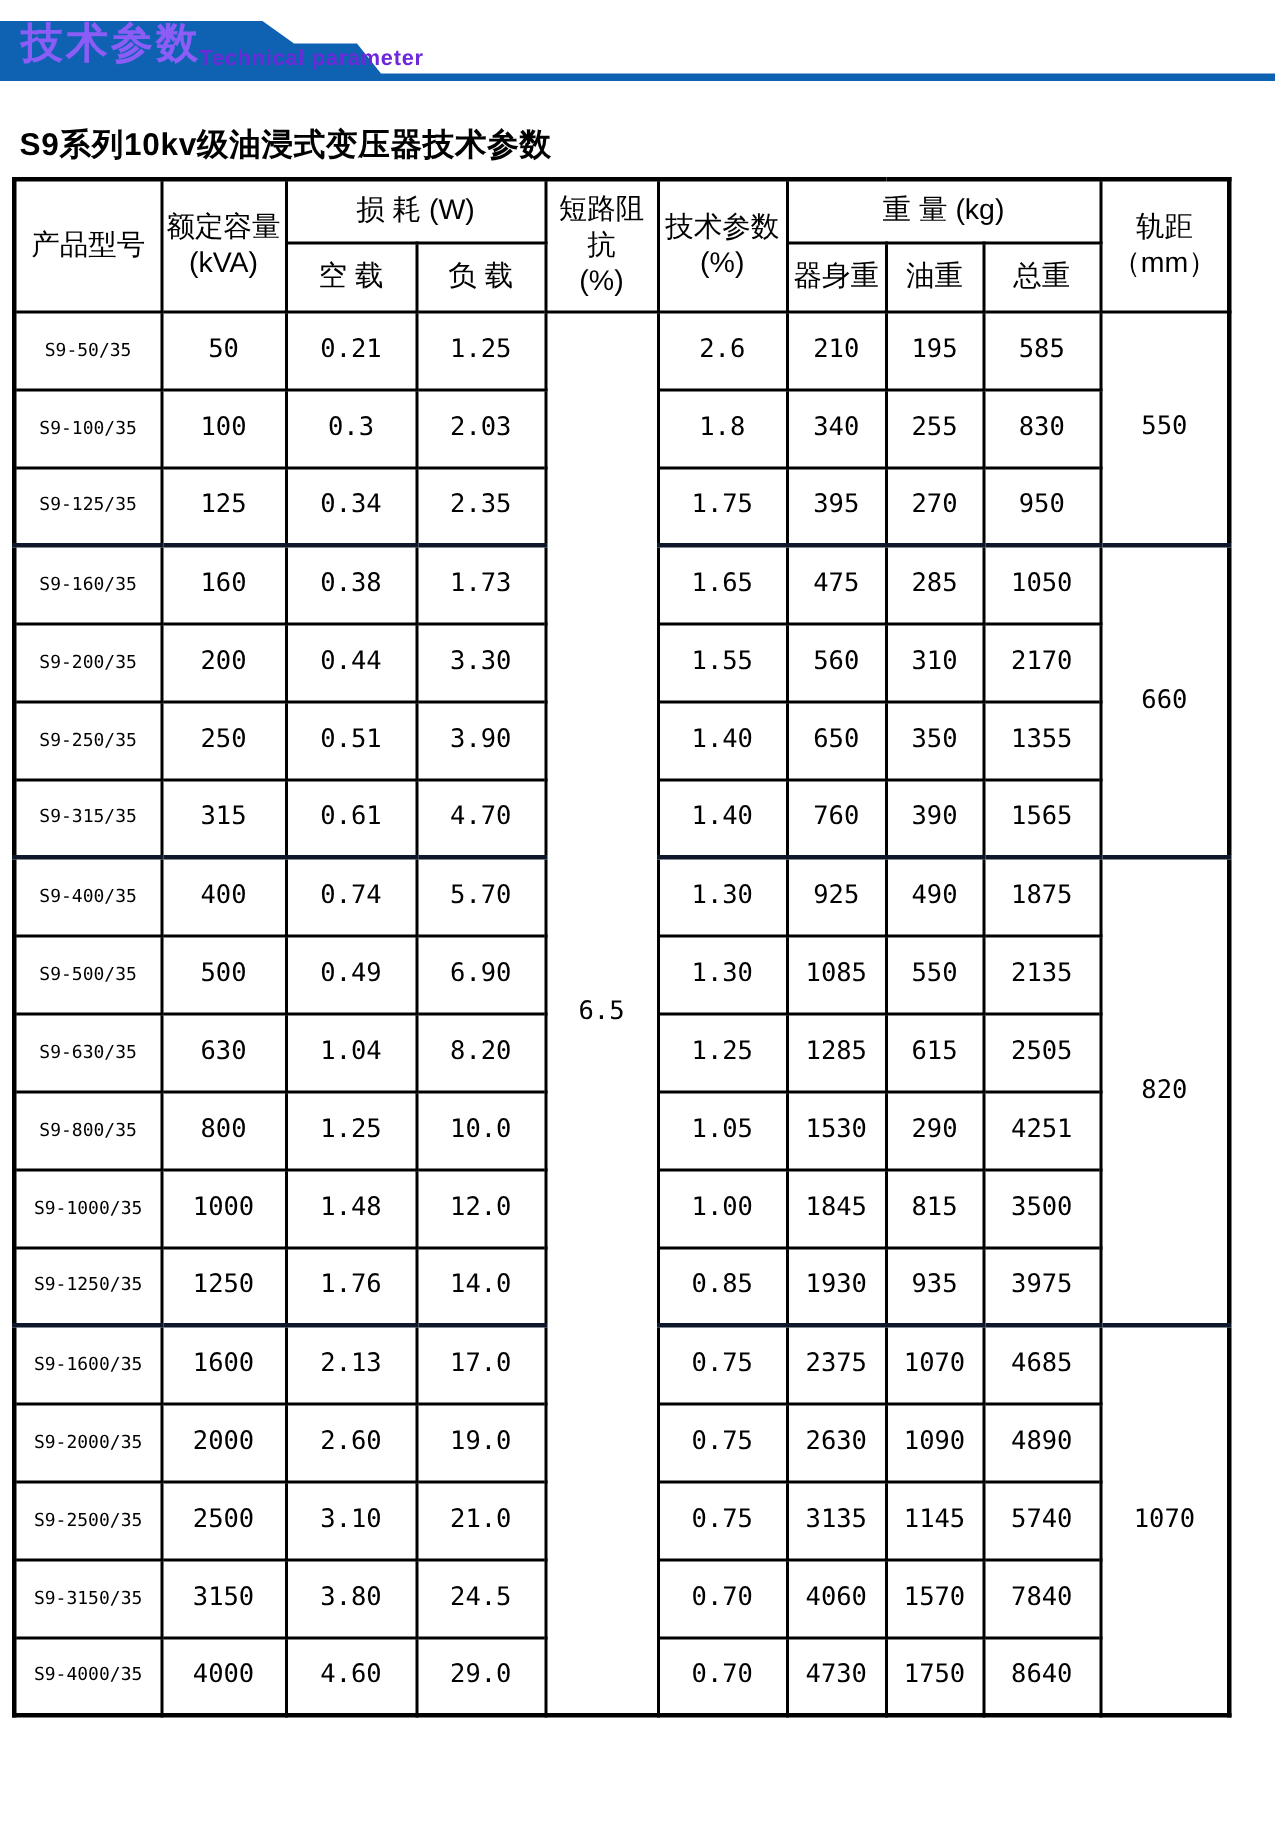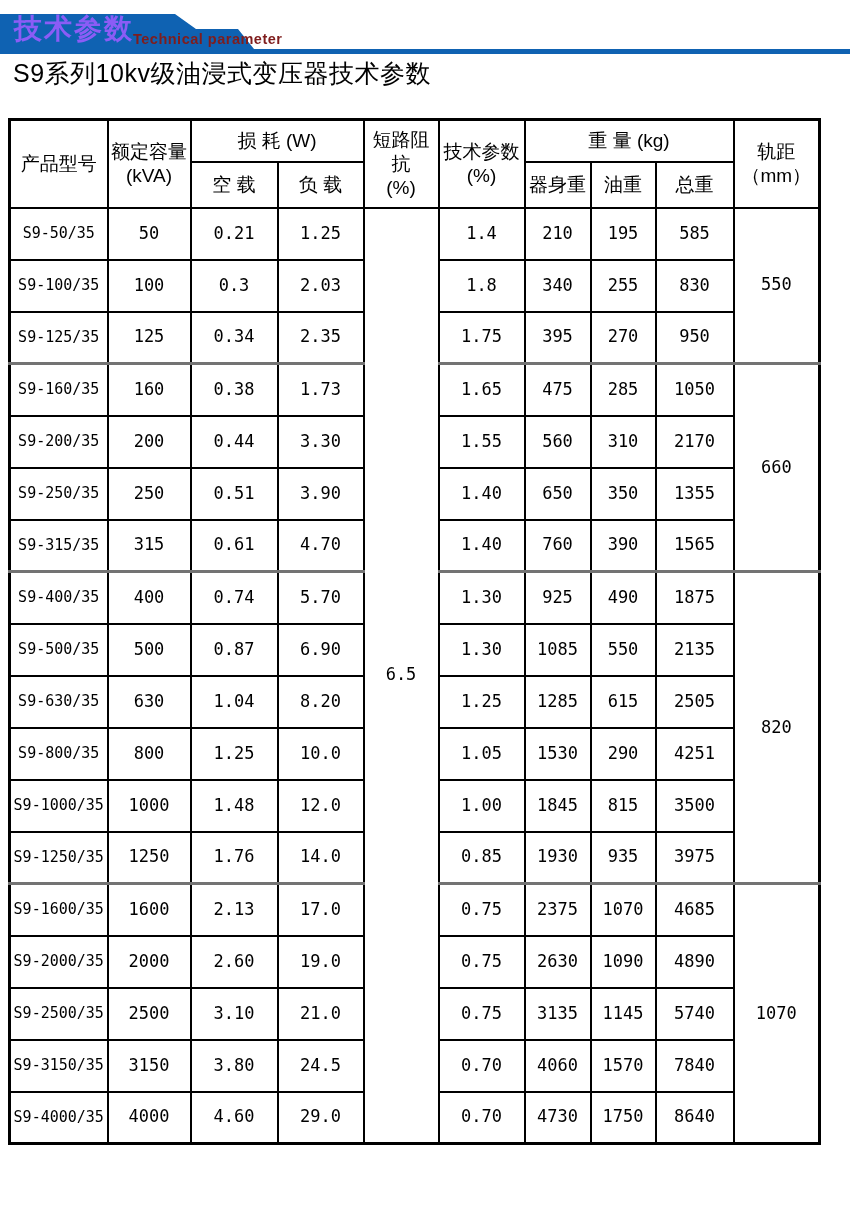--- a/index.html
+++ b/index.html
@@ -18,28 +18,28 @@
     background: #0f62b2;
     clip-path: polygon(0px 14px, 175px 14px, 196px 29px, 238px 29px, 254px 49px, 850px 49px, 850px 54px, 0px 54px);
   }
   .banner-cn {
     position: absolute; left: 14px; top: 12px;
     font-size: 28px; font-weight: bold; color: #8b5cf6;
     letter-spacing: 2px; line-height: 34px;
   }
   .banner-en {
     position: absolute; left: 133px; top: 31px;
-    font-size: 14.5px; font-weight: bold; color: #7f1d1d;
+    font-size: 14.5px; font-weight: bold; color: #6d28d9;
     letter-spacing: 0.5px;
   }
 
   
   .page-title {
-    position: absolute; left: 13px; top: 57px;
-    font-size: 25px; font-weight: normal;
+    position: absolute; left: 13px; top: 82px;
+    font-size: 21px; font-weight: bold;
     letter-spacing: 0.5px;
   }
 
   
   .table-wrap { position: absolute; left: 8px; top: 118px; }
   table.param-table {
     border-collapse: collapse;
     table-layout: fixed;
     width: 810px;
     border: 3px solid #000;
@@ -58,23 +58,23 @@
     line-height: 1.25;
   }
   .param-table td {
     font-family: "DejaVu Sans Mono", "Liberation Mono", monospace;
     font-size: 17px;
     line-height: 1.15;
   }
   thead tr.h1 { height: 42px; }
   thead tr.h2 { height: 46px; }
   tbody tr { height: 52px; }
-  tbody tr.group-start td { border-top: 3px solid #737373; }
+  tbody tr.group-start td { border-top: 3px solid #0f172a; }
   td.model {
-    font-size: 15px;
+    font-size: 12px;
     word-break: break-all;
   }
 </style>
 </head>
 <body>
 
 <div class="banner"></div>
 <div class="banner-cn">技术参数</div>
 <div class="banner-en">Technical parameter</div>
 
@@ -117,21 +117,21 @@
         <th>总重</th>
       </tr>
     </thead>
     <tbody id="table-body">
         <tr>
           <td class="model">S9-50/35</td>
           <td>50</td>
           <td>0.21</td>
           <td>1.25</td>
           <td rowspan="18">6.5</td>
-          <td>1.4</td>
+          <td>2.6</td>
           <td>210</td>
           <td>195</td>
           <td>585</td>
           <td rowspan="3">550</td>
         </tr>
         <tr>
           <td class="model">S9-100/35</td>
           <td>100</td>
           <td>0.3</td>
           <td>2.03</td>
@@ -198,21 +198,21 @@
           <td>5.70</td>
           <td>1.30</td>
           <td>925</td>
           <td>490</td>
           <td>1875</td>
           <td rowspan="6">820</td>
         </tr>
         <tr>
           <td class="model">S9-500/35</td>
           <td>500</td>
-          <td>0.87</td>
+          <td>0.49</td>
           <td>6.90</td>
           <td>1.30</td>
           <td>1085</td>
           <td>550</td>
           <td>2135</td>
         </tr>
         <tr>
           <td class="model">S9-630/35</td>
           <td>630</td>
           <td>1.04</td>

